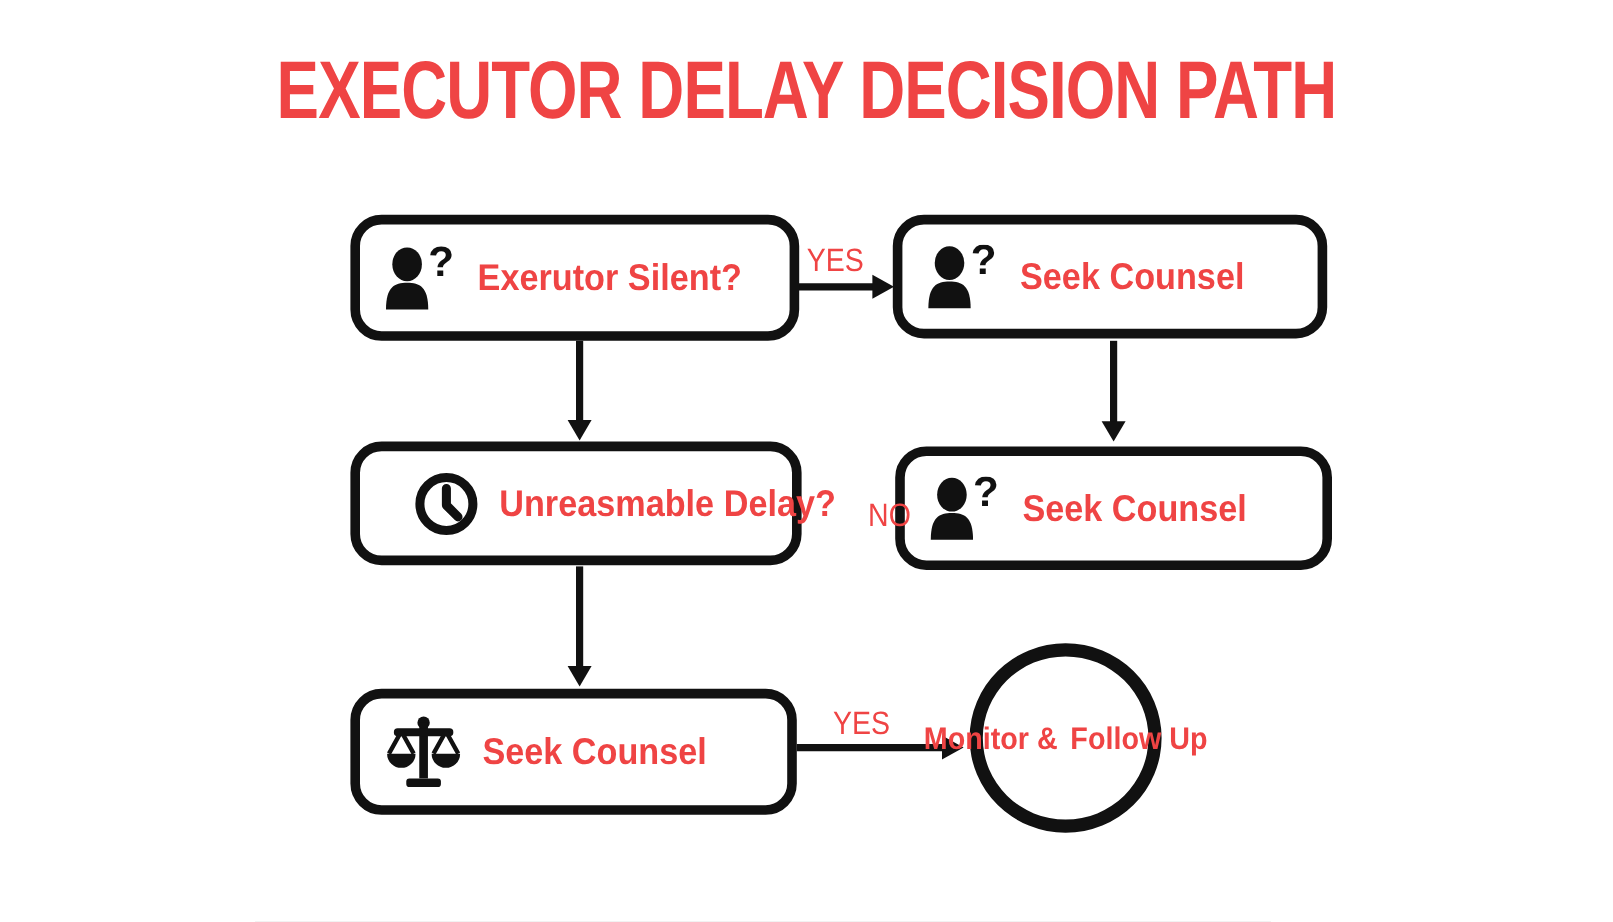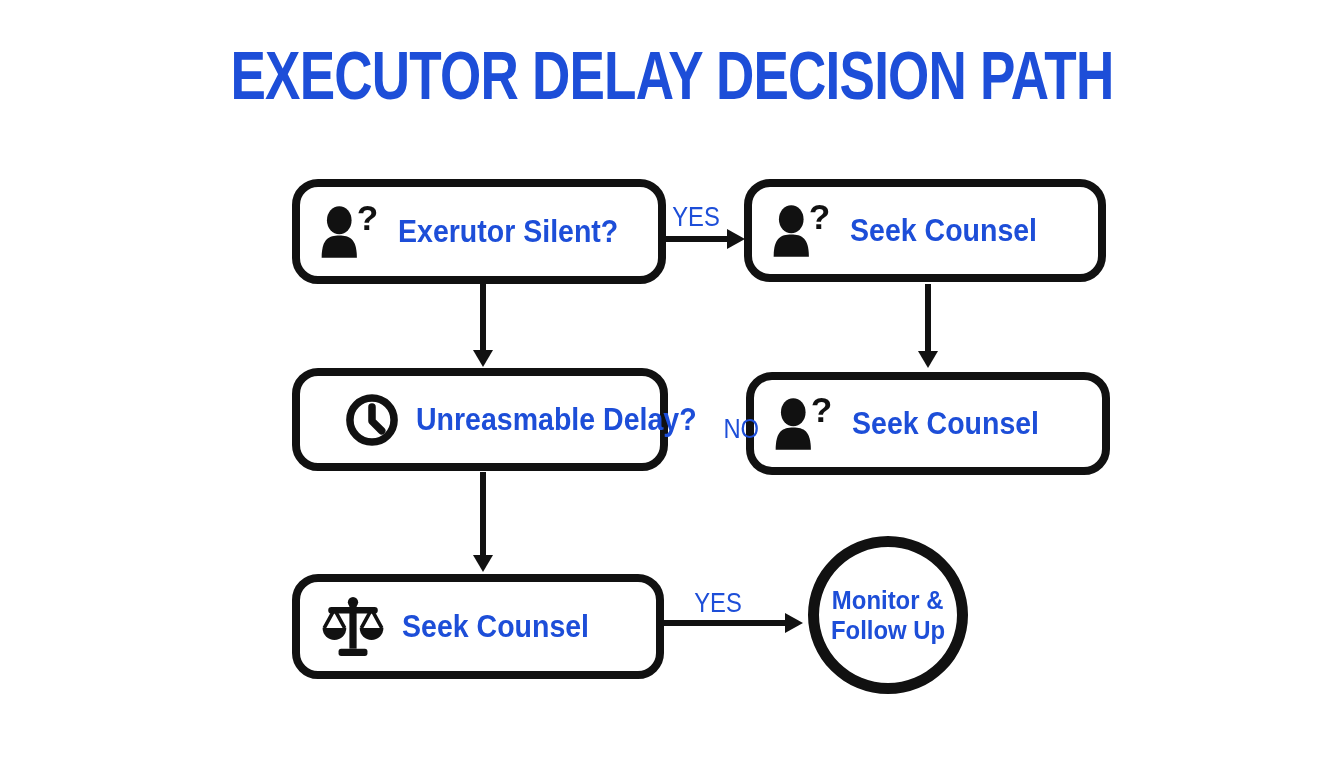--- a/index.html
+++ b/index.html
@@ -3,21 +3,21 @@
 <meta charset="utf-8">
 <style>
   html, body { margin: 0; padding: 0; background: #e8e8e8; }
   .canvas {
     position: relative;
     width: 1344px;
     height: 768px;
     background: #ffffff;
     overflow: hidden;
     font-family: "Liberation Sans", "DejaVu Sans", sans-serif;
-    color: #1d4ed8;
+    color: #ef4444;
   }
   .title {
     position: absolute;
     left: 0; top: 36px;
     width: 100%;
     text-align: center;
     font-size: 68px;
     font-weight: bold;
     letter-spacing: -1px;
     white-space: nowrap;
@@ -47,21 +47,20 @@
     margin-left: 16px;
   }
   .icon { flex: 0 0 auto; display: block; }
   .circle-node {
     position: absolute;
     box-sizing: border-box;
     background: #ffffff;
     border: 11px solid #111111;
     border-radius: 50%;
     display: flex;
-    flex-direction: column;
     align-items: center;
     justify-content: center;
     text-align: center;
   }
   .circle-node .line {
     font-size: 26px;
     font-weight: bold;
     line-height: 1.17;
     white-space: nowrap;
     display: block;

